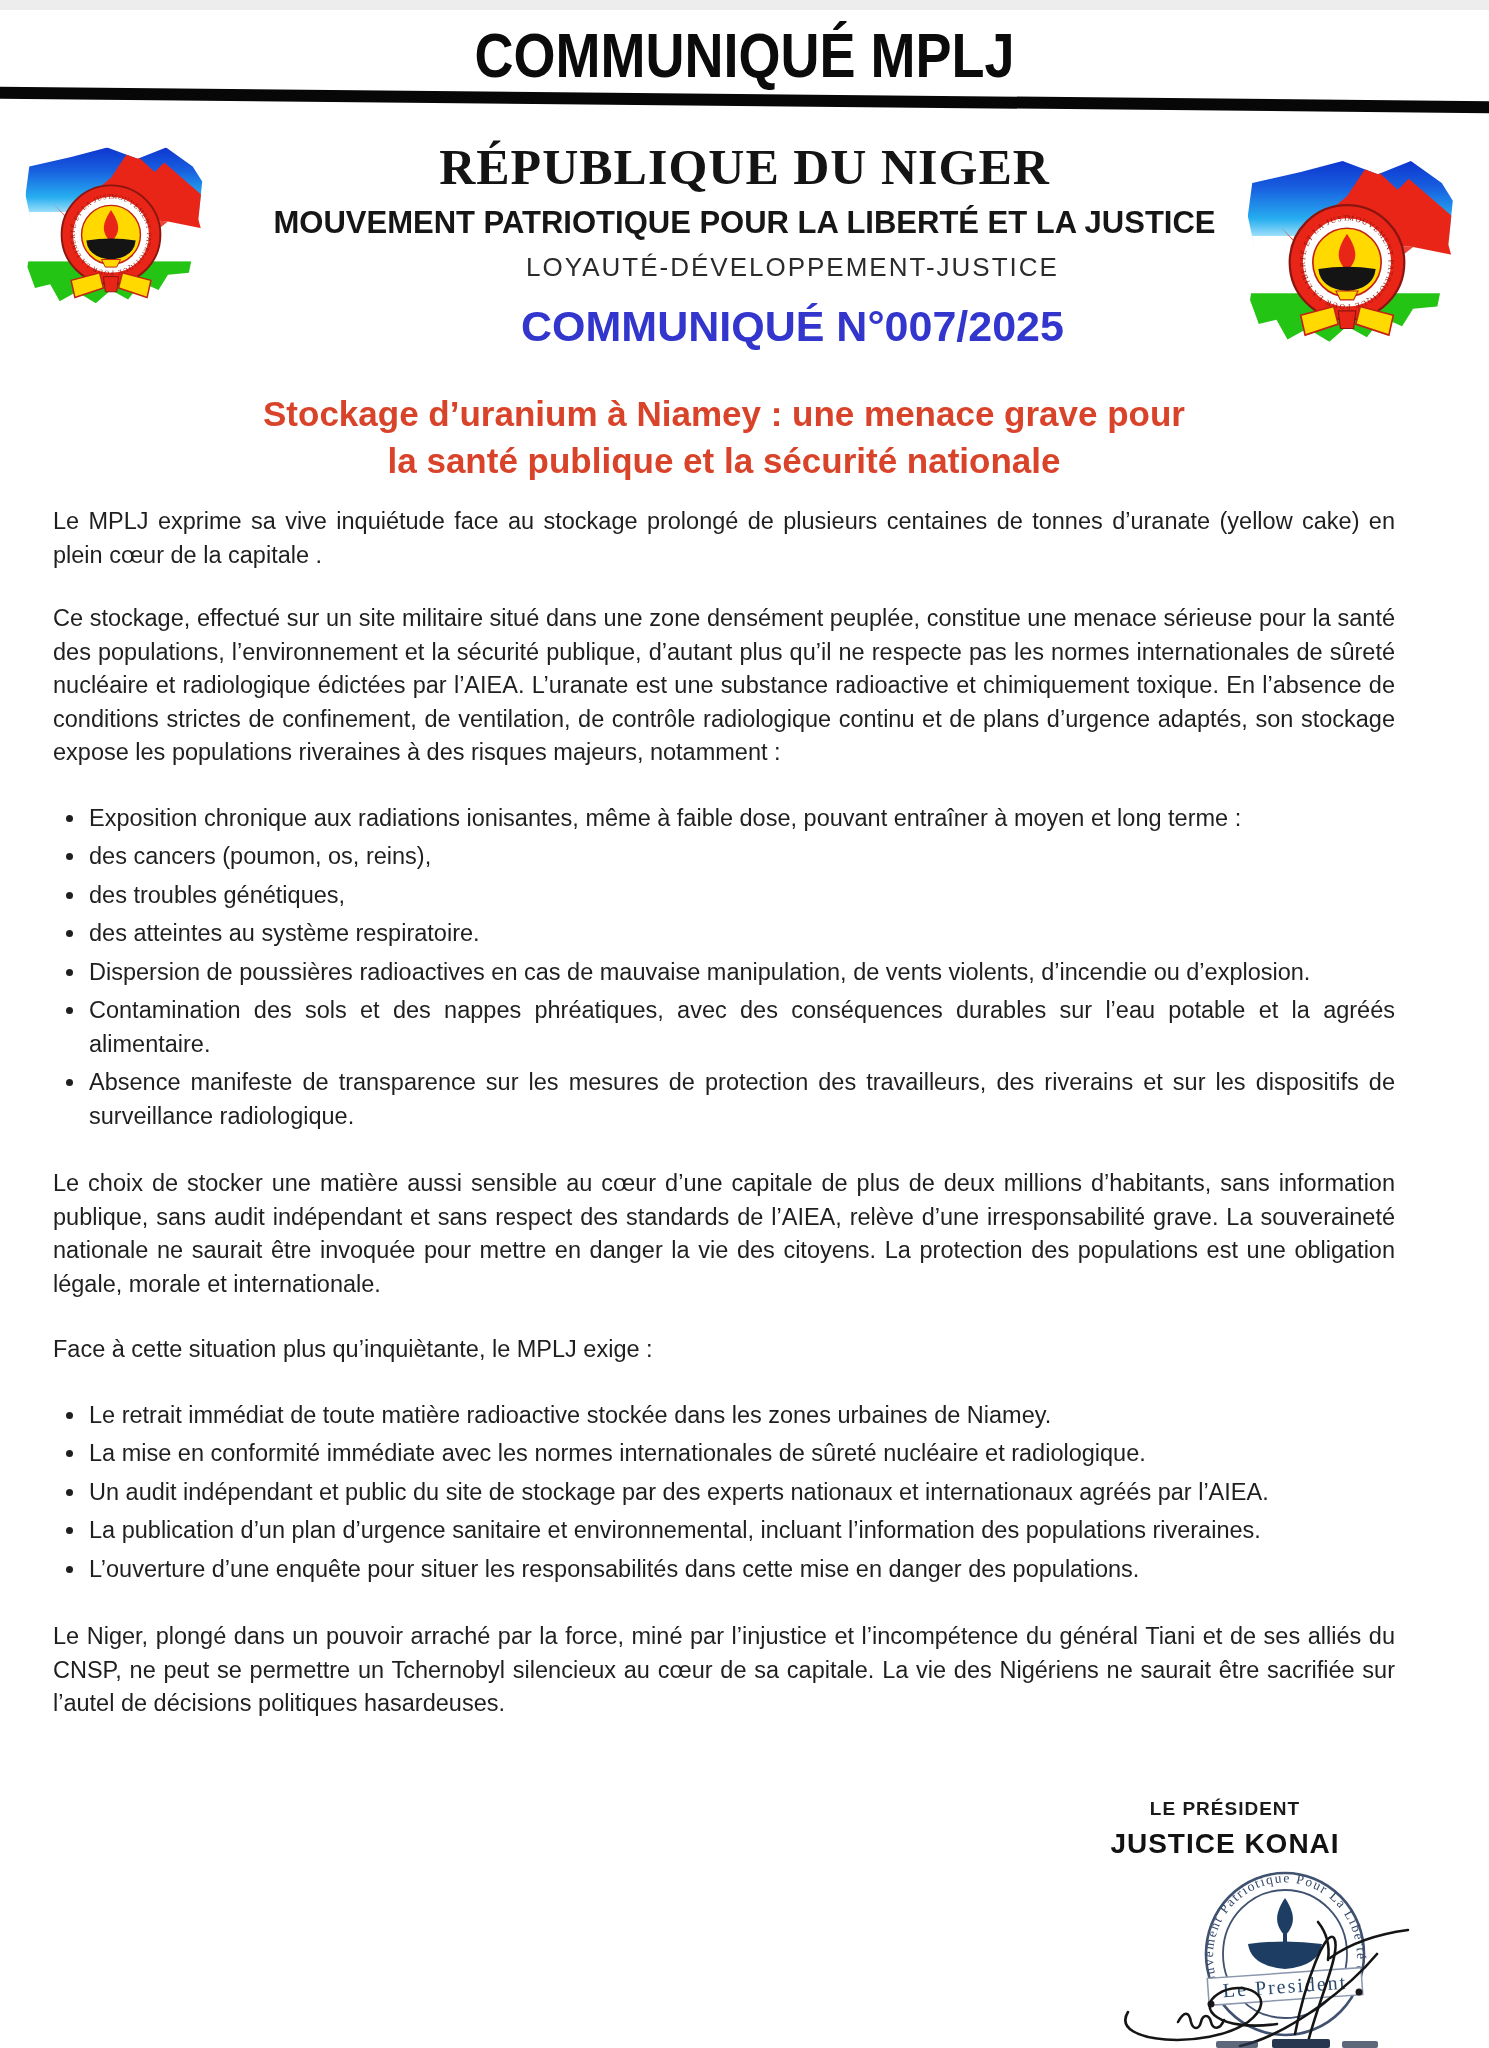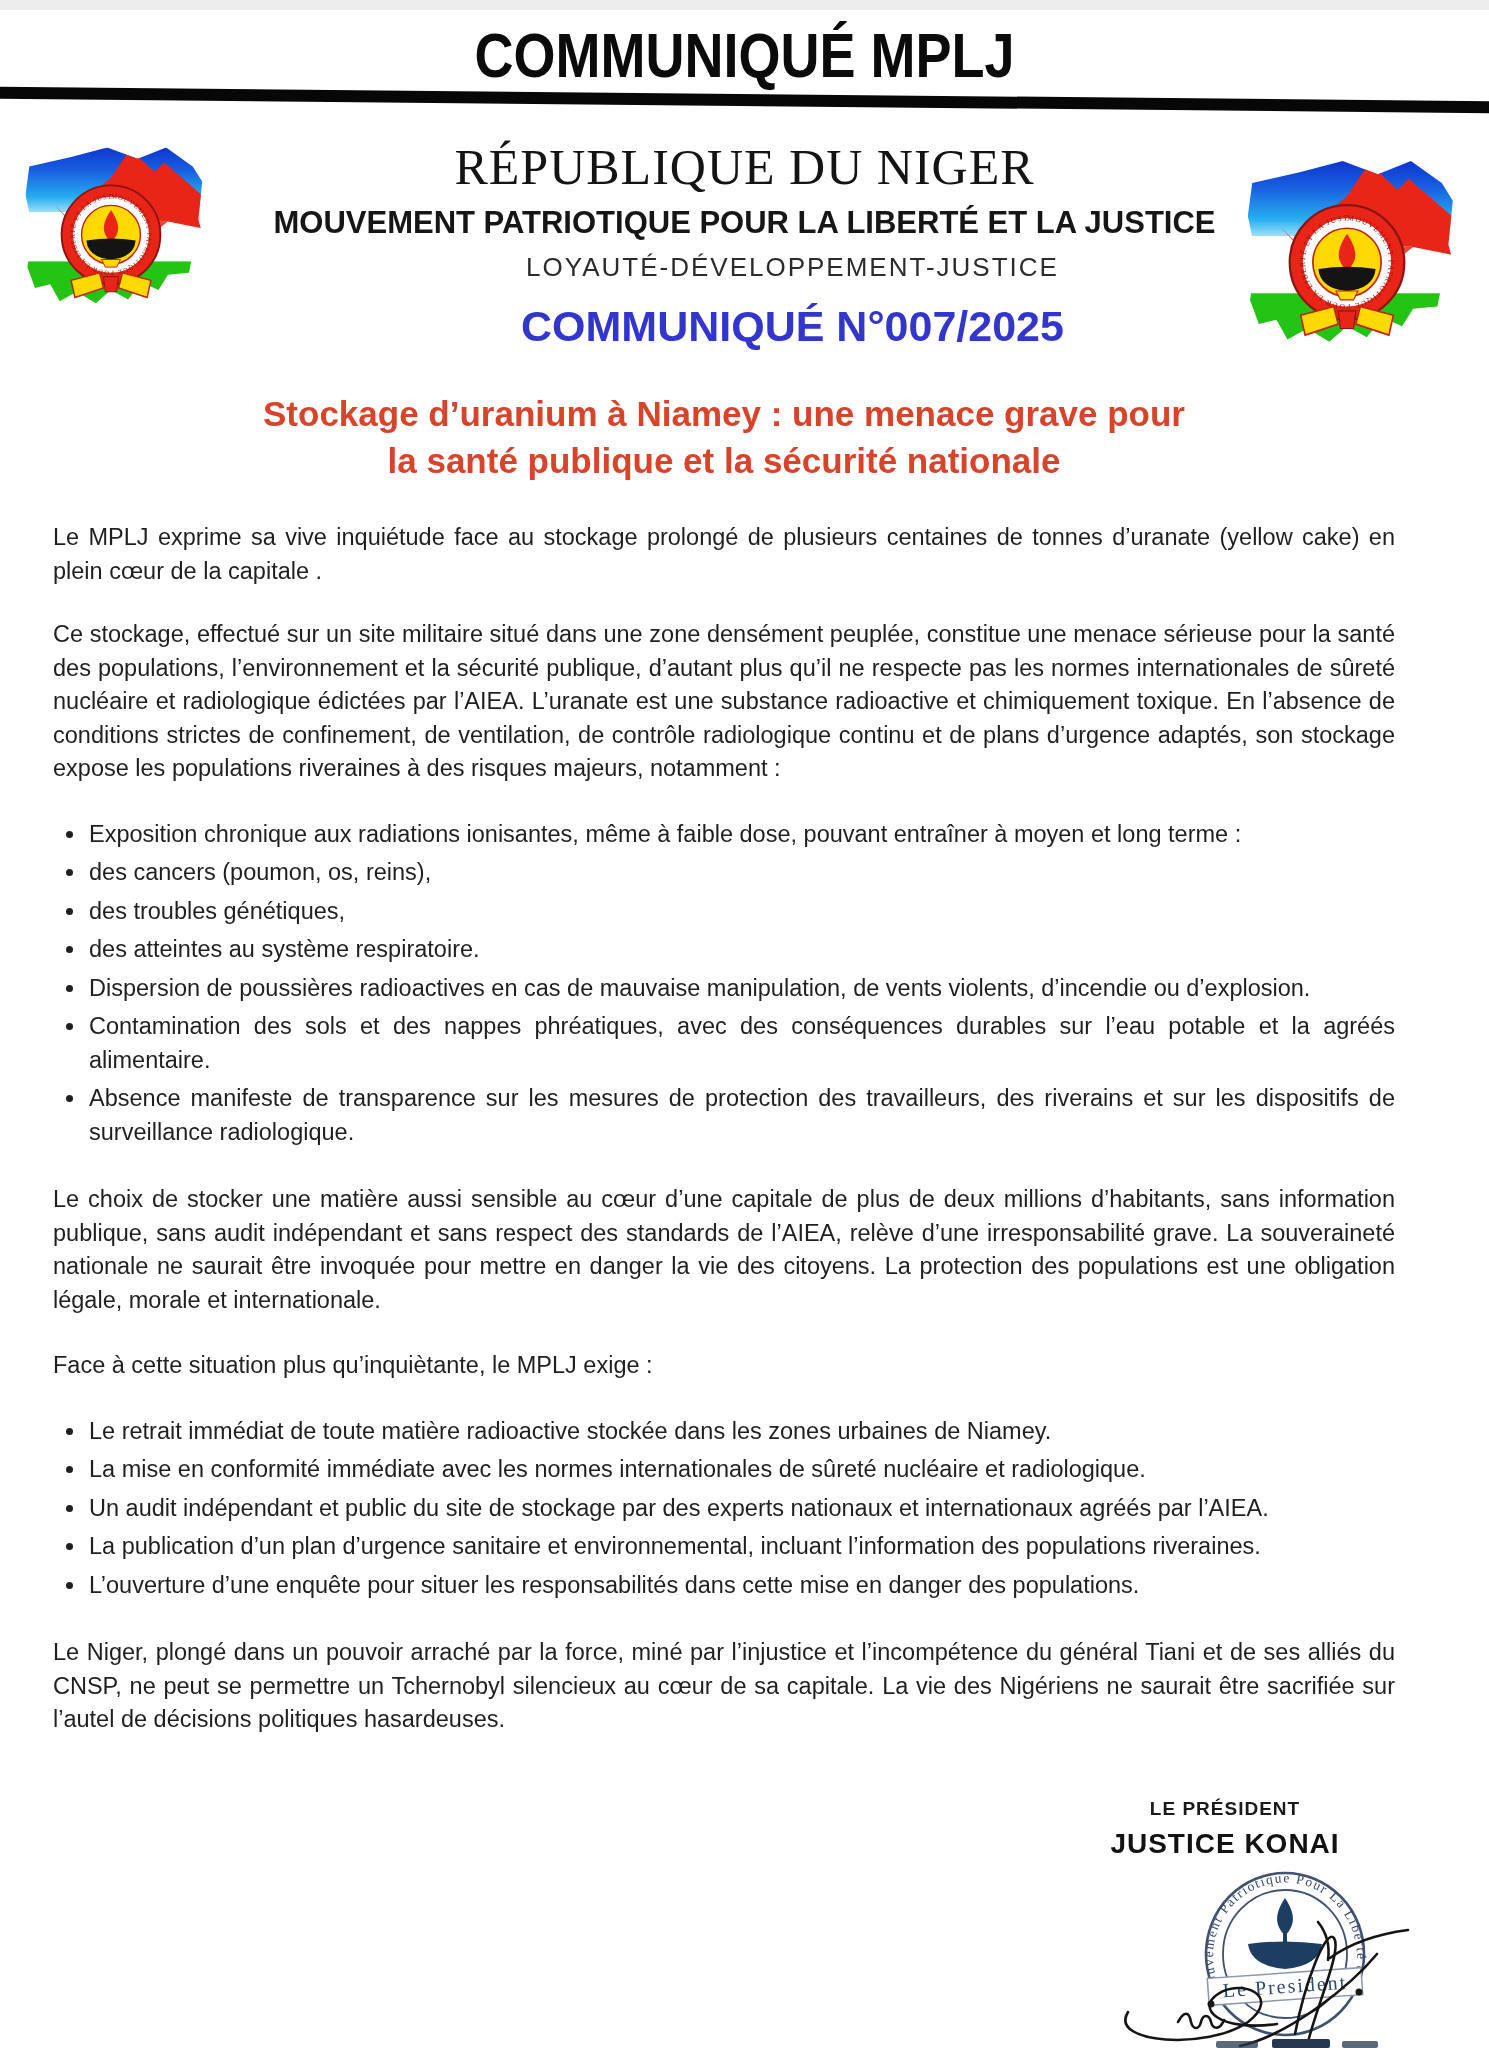--- a/index.html
+++ b/index.html
@@ -8,32 +8,32 @@
   .topbar{position:absolute;left:0;top:0;width:100%;height:10px;background:#ededed;}
   .banner-title{position:absolute;left:0;top:18px;width:100%;text-align:center;
         font-size:54px;font-weight:bold;letter-spacing:0px;color:#0b0b0b;
         transform:scaleY(1.18);transform-origin:top center;}
   .rule{position:absolute;left:-12px;right:-12px;top:94px;height:12px;background:#070707;
         transform:rotate(0.55deg);border-radius:2px;}
   .logo{position:absolute;}
   .logo-left{left:16px;top:134px;width:190px;height:194px;}
   .logo-right{left:1236px;top:150px;width:222px;height:216px;}
   .country{position:absolute;left:0;top:138px;width:100%;text-align:center;
-        font-family:"Liberation Serif",serif;font-size:50px;font-weight:400;color:#141414;letter-spacing:1px;}
+        font-family:"Liberation Serif",serif;font-size:50px;font-weight:700;color:#141414;letter-spacing:1px;}
   .movement{position:absolute;left:0;top:205px;width:100%;text-align:center;
         font-size:31px;font-weight:bold;color:#161616;}
   .motto{position:absolute;left:0;top:252px;width:100%;text-align:center;
         font-size:26px;font-weight:400;color:#2b2b2b;letter-spacing:2px;padding-left:48px;}
   .comm-number{position:absolute;left:0;top:302px;width:100%;text-align:center;
         font-size:43px;font-weight:bold;padding-left:48px;}
   .doc-title{position:absolute;left:53px;top:390px;width:1342px;text-align:center;
         font-size:35px;font-weight:bold;line-height:47px;}
   .body-flow{position:absolute;left:53px;top:505px;width:1342px;
         font-size:23.5px;line-height:33.5px;text-align:justify;color:#1f1f1f;}
-  .body-flow p{margin:16px 0 30px 0;}
+  .body-flow p{margin:0 0 30px 0;}
   .body-flow p.mb-lg{margin-bottom:32px;}
   ul.bullets{list-style:none;margin:0 0 34px 0;padding:0;}
   ul.bullets li{position:relative;padding-left:36px;margin:0 0 5px 0;}
   ul.bullets li::before{content:"";position:absolute;left:13px;top:13px;width:7px;height:7px;
         border-radius:50%;background:#1f1f1f;}
   .sig-role{position:absolute;left:1060px;top:1798px;width:330px;text-align:center;
         font-size:19px;font-weight:bold;letter-spacing:1px;color:#1a1a1a;}
   .sig-name{position:absolute;left:1060px;top:1828px;width:330px;text-align:center;
         font-size:28px;font-weight:bold;letter-spacing:1px;color:#121212;}
   .stamp-wrap{position:absolute;left:1090px;top:1862px;width:340px;height:186px;overflow:visible;}

